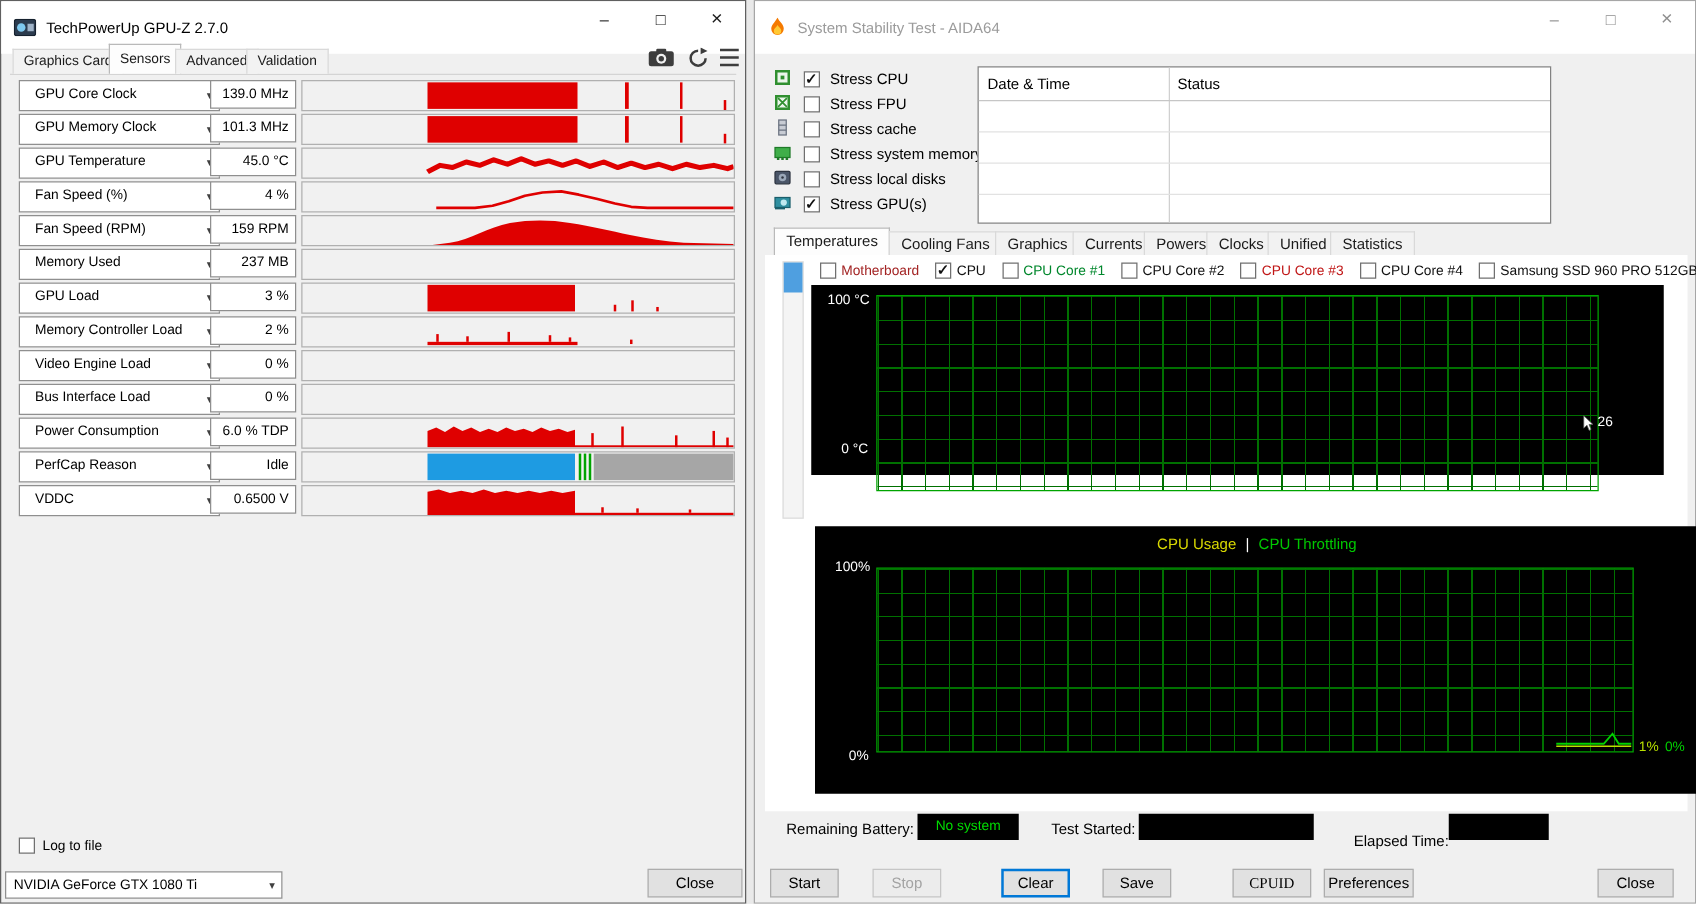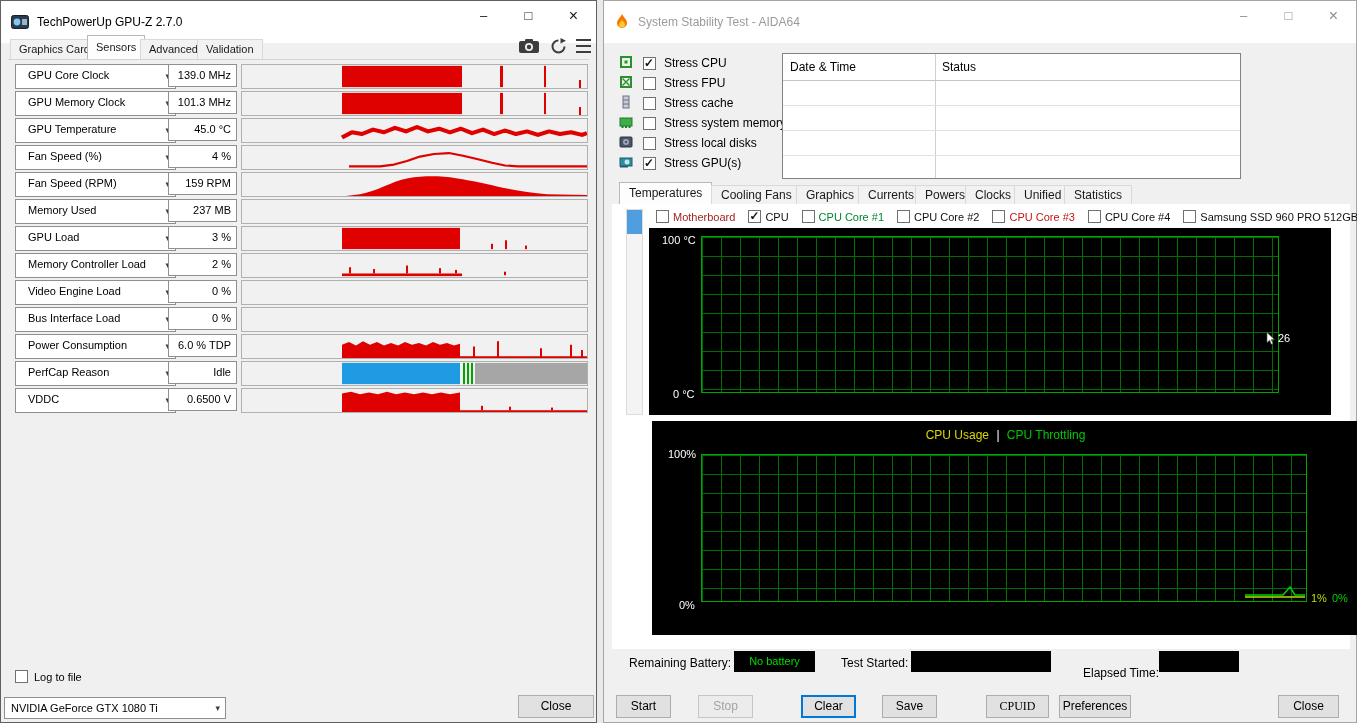--- a/index.html
+++ b/index.html
@@ -66,21 +66,21 @@
         background:#f2f2f2;border:1px solid #d9d9d9;border-bottom:none;color:#1a1a1a;}
   .atab.active{height:21px;line-height:21px;background:#fdfdfd;border-color:#b9b9b9;}
 
   .chart-panel{position:absolute;left:8px;top:203px;width:738px;height:445px;background:#fff;}
   .legend{position:absolute;left:44px;top:6px;display:flex;align-items:center;gap:13px;}
   .legend-item{display:flex;align-items:center;gap:4px;font-size:11px;white-space:nowrap;}
   .vscroll{position:absolute;left:14px;top:5px;width:17px;height:206px;background:#f4f4f4;border:1px solid #dcdcdc;box-sizing:border-box;}
   .vscroll .thumb{position:absolute;left:0;top:0;width:100%;height:24px;background:#4f9fe0;}
 
   .blackchart{position:absolute;background:#000;}
-  #temp-chart{left:37px;top:24px;width:682px;height:187px;}
+  #temp-chart{left:37px;top:24px;width:682px;height:152px;}
   #usage-chart{left:12px;top:217px;width:707px;height:214px;margin-left:28px;}
   .grid{position:absolute;border:1px solid #00a400;box-sizing:border-box;
         background-image:
           repeating-linear-gradient(to right, #007000 0 1px, transparent 1px 19px),
           repeating-linear-gradient(to bottom, #007000 0 1px, transparent 1px 19px);}
   #temp-grid{left:52px;top:8px;width:578px;height:157px;}
   #usage-grid{left:49px;top:33px;width:606px;height:148px;}
   .axis-label{position:absolute;color:#fff;font-size:11px;}
   .usage-title{position:absolute;left:0;right:0;top:7px;text-align:center;font-size:12px;}
   .cursor-26{position:absolute;left:617px;top:104px;display:flex;align-items:flex-start;gap:3px;color:#fff;font-size:11px;}
@@ -457,21 +457,21 @@
       </div>
       <div class="pct-labels">
         <span style="color:#b8e000;">1%</span>
         <span style="color:#00d000;">0%</span>
       </div>
     </div>
   </div>
 
   <span class="statusline" style="left:25px;top:655px;">Remaining Battery:</span>
   <div class="blackbox" style="left:130px;top:650px;width:81px;">
-    <span class="battery-text">No battery</span>
+    <span class="battery-text">No system</span>
   </div>
   <span class="statusline" style="left:237px;top:655px;">Test Started:</span>
   <div class="blackbox" style="left:307px;top:650px;width:140px;"></div>
   <span class="statusline" style="left:479px;top:665px;">Elapsed Time:</span>
   <div class="blackbox" style="left:555px;top:650px;width:80px;"></div>
 
   <div class="btn" style="left:12px;top:694px;width:55px;">Start</div>
   <div class="btn disabled" style="left:94px;top:694px;width:55px;">Stop</div>
   <div class="btn focused" style="left:197px;top:694px;width:55px;">Clear</div>
   <div class="btn" style="left:278px;top:694px;width:55px;">Save</div>

